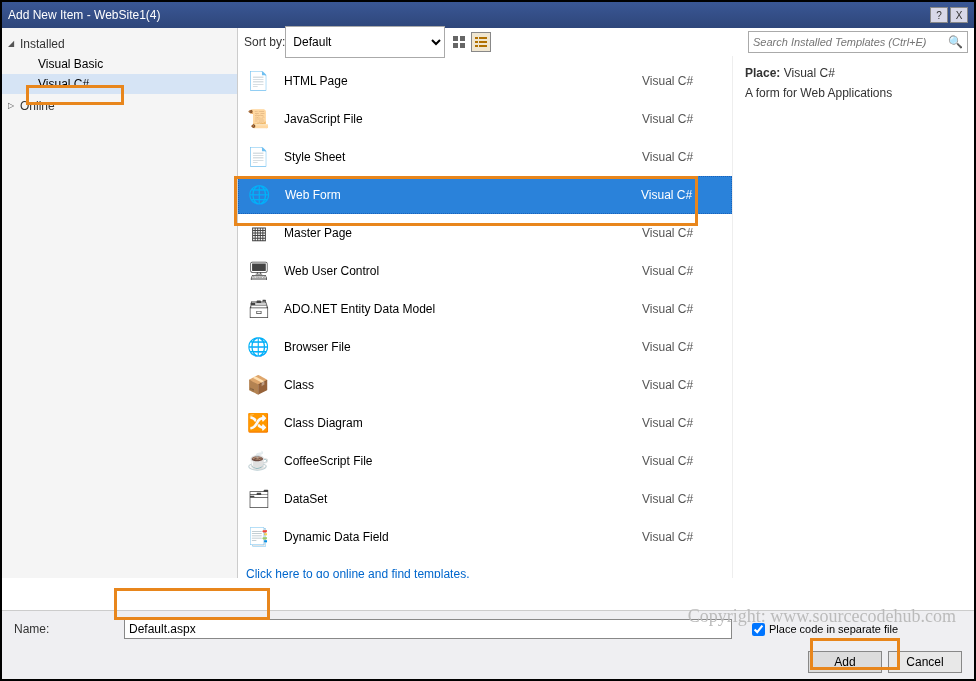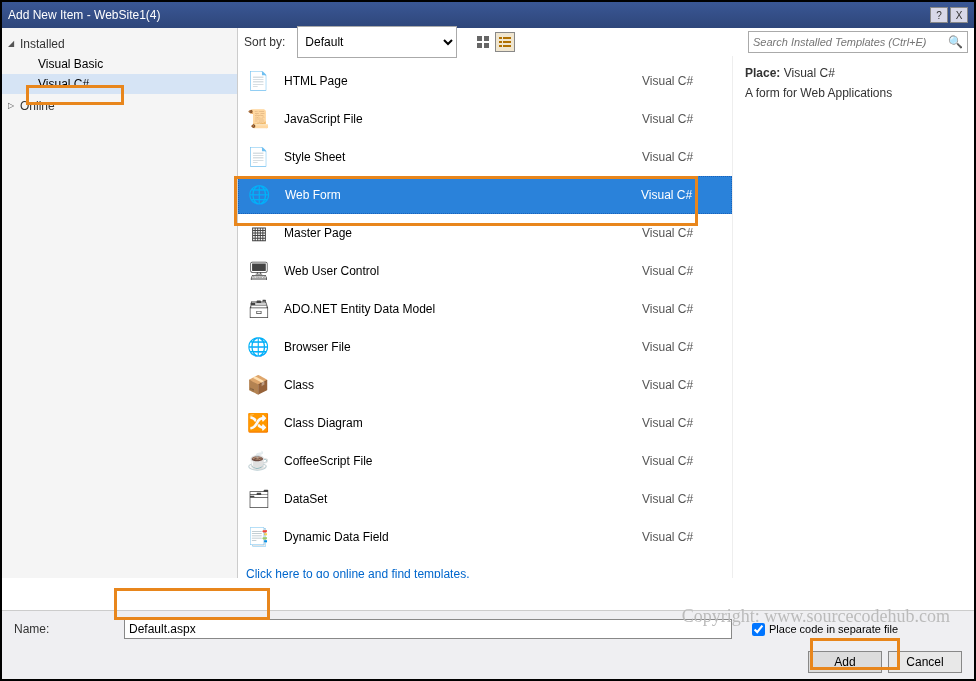--- a/index.html
+++ b/index.html
@@ -10,21 +10,21 @@
 .titlebar-btn { width: 18px; height: 16px; background: #d8d8e8; border: 1px solid #888; display: flex; align-items: center; justify-content: center; font-size: 10px; color: #333; }
 .content { display: flex; height: 550px; }
 .sidebar { width: 236px; background: #f5f5f5; border-right: 1px solid #ccc; padding: 6px 0; font-size: 12px; }
 .side-node { padding: 3px 6px 3px 18px; cursor: default; position: relative; }
 .side-node.top { font-weight: normal; color: #333; }
 .side-arrow { position: absolute; left: 6px; top: 5px; font-size: 8px; color: #555; }
 .side-sub { padding-left: 36px; }
 .side-sub.sel { background: #d6e4f5; }
 .hl-orange { position: absolute; border: 3px solid #e8861c; pointer-events: none; }
 .mainarea { flex: 1; display: flex; flex-direction: column; }
-.toprow { height: 28px; display: flex; align-items: center; padding: 2px 6px; gap: 12px; font-size: 12px; }
+.toprow { height: 28px; display: flex; align-items: center; padding: 2px 6px; gap: 0; font-size: 12px; }
 .sortlbl { color: #333; }
 .sortsel { width: 160px; height: 32px; border: 1px solid #aaa; font-size: 12px; padding: 1px 3px; background: #fff; }
 .viewbtns { display: flex; gap: 2px; margin-left: 4px; }
 .viewbtn { width: 20px; height: 20px; border: 1px solid transparent; display: flex; align-items: center; justify-content: center; }
 .viewbtn.active { border: 1px solid #888; background: #f0e6d0; }
 .searchbox { margin-left: auto; width: 220px; height: 22px; border: 1px solid #aaa; display: flex; align-items: center; padding: 0 4px; }
 .searchbox input { border: none; outline: none; font-size: 11px; flex: 1; font-style: italic; color: #888; }
 .searchbox .sicon { font-size: 12px; color: #555; }
 .splitbody { flex: 1; display: flex; overflow: hidden; }
 .itemlist { flex: 1; overflow-y: auto; padding: 6px 0; position: relative; }
@@ -42,21 +42,21 @@
 .bottom { border-top: 1px solid #ccc; background: #efeff2; padding: 8px 12px; font-size: 12px; margin-top: 32px; }
 .namerow { display: flex; align-items: center; gap: 10px; margin-bottom: 6px; }
 .namelbl { width: 100px; color: #333; }
 .nameinput { flex: 1; height: 20px; border: 1px solid #888; padding: 1px 4px; font-size: 12px; background: #fff; }
 .optscol { display: flex; flex-direction: column; gap: 2px; margin-left: 10px; width: 210px; }
 .optrow { display: flex; align-items: center; gap: 4px; font-size: 11px; }
 .optrow.disabled { color: #999; }
 .btnrow { display: flex; justify-content: flex-end; gap: 6px; padding-top: 6px; }
 .dlgbtn { width: 74px; height: 22px; border: 1px solid #888; background: #e8e8e8; font-size: 12px; cursor: default; }
 .dlgbtn.primary { background: #dcdcdc; }
-.watermark { position: absolute; right: 24px; bottom: 52px; color: #bbb; font-size: 18px; font-family: Georgia, serif; pointer-events: none; }
+.watermark { position: absolute; right: 18px; bottom: 52px; color: #bbb; font-size: 18px; font-family: Georgia, serif; pointer-events: none; }
 .itemlist::-webkit-scrollbar { width: 16px; }
 .itemlist::-webkit-scrollbar-track { background: #eee; }
 .itemlist::-webkit-scrollbar-thumb { background: #c4c4c4; border: 1px solid #aaa; }
 </style>
 </head>
 <body>
 
 <div class="titlebar">
   <span class="titlebar-title">Add New Item - WebSite1(4)</span>
   <div class="titlebar-btns">

